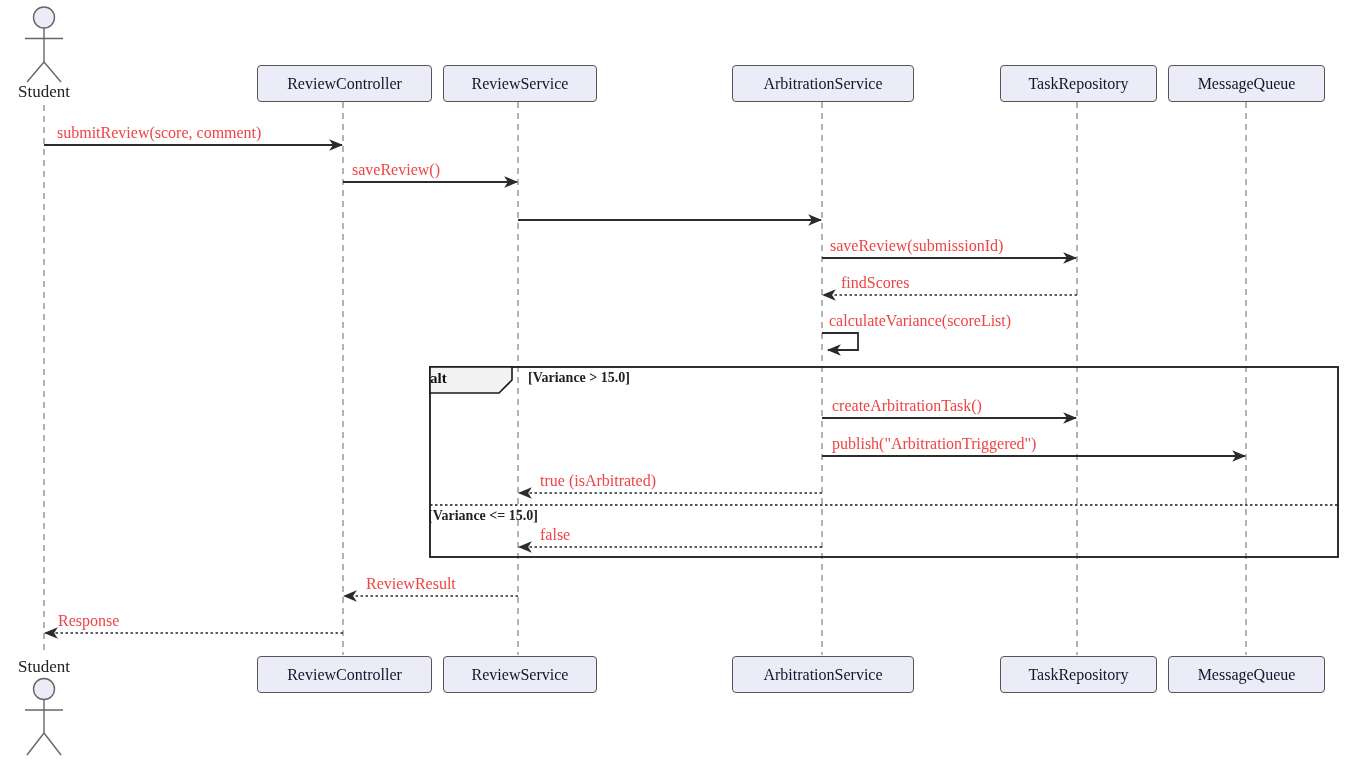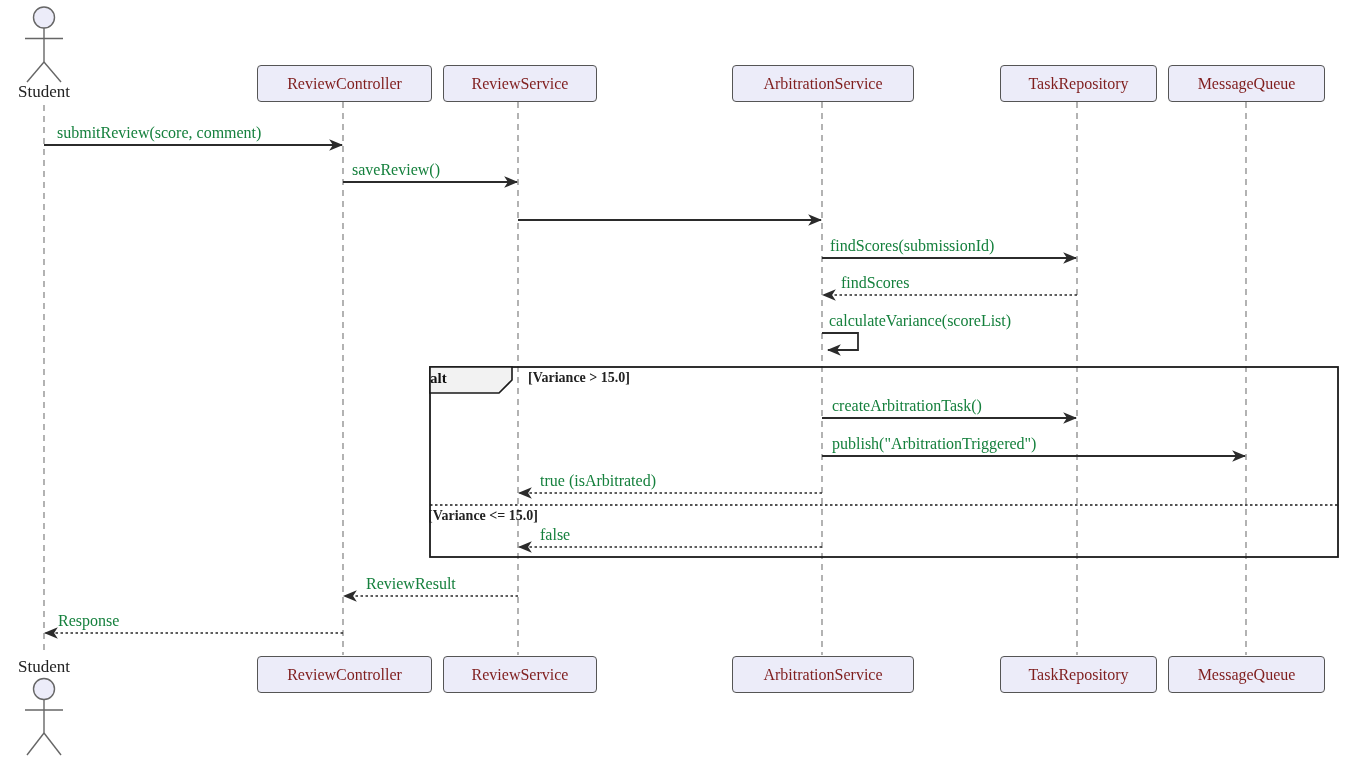--- a/index.html
+++ b/index.html
@@ -14,35 +14,35 @@
   #diagram-svg{position:absolute;left:0;top:0;}
   .pbox{
     position:absolute;
     height:37px;
     box-sizing:border-box;
     background:#ECECF9;
     border:1.4px solid #555555;
     border-radius:4px;
     display:flex;align-items:center;justify-content:center;
     font-size:16px;
-    color:#7f1d1d;
+    color:#0f172a;
     white-space:nowrap;
   }
   .actor-label{
     position:absolute;
     font-size:17px;
     color:#222222;
     text-align:center;
     white-space:nowrap;
   }
   .msg-label{
     position:absolute;
     font-size:16px;
     line-height:19px;
-    color:#15803d;
+    color:#ef4444;
     white-space:nowrap;
   }
   .guard-label{
     position:absolute;
     font-size:14px;
     font-weight:bold;
     color:#222222;
     white-space:nowrap;
   }
   .alt-label{
@@ -123,21 +123,21 @@
   <div class="pbox" style="left:1168px;top:65px;width:157px">MessageQueue</div>
 
   <div class="pbox" style="left:257px;top:656px;width:175px">ReviewController</div>
   <div class="pbox" style="left:443px;top:656px;width:154px">ReviewService</div>
   <div class="pbox" style="left:732px;top:656px;width:182px">ArbitrationService</div>
   <div class="pbox" style="left:1000px;top:656px;width:157px">TaskRepository</div>
   <div class="pbox" style="left:1168px;top:656px;width:157px">MessageQueue</div>
 
   <div class="msg-label" style="left:57px;top:123px">submitReview(score, comment)</div>
   <div class="msg-label" style="left:352px;top:160px">saveReview()</div>
-  <div class="msg-label" style="left:830px;top:236px">findScores(submissionId)</div>
+  <div class="msg-label" style="left:830px;top:236px">saveReview(submissionId)</div>
   <div class="msg-label" style="left:841px;top:273px">findScores</div>
   <div class="msg-label" style="left:829px;top:311px">calculateVariance(scoreList)</div>
   <div class="msg-label" style="left:832px;top:396px">createArbitrationTask()</div>
   <div class="msg-label" style="left:832px;top:434px">publish("ArbitrationTriggered")</div>
   <div class="msg-label" style="left:540px;top:471px">true (isArbitrated)</div>
   <div class="msg-label" style="left:540px;top:525px">false</div>
   <div class="msg-label" style="left:366px;top:574px">ReviewResult</div>
   <div class="msg-label" style="left:58px;top:611px">Response</div>
 
   <div class="alt-label">alt</div>

